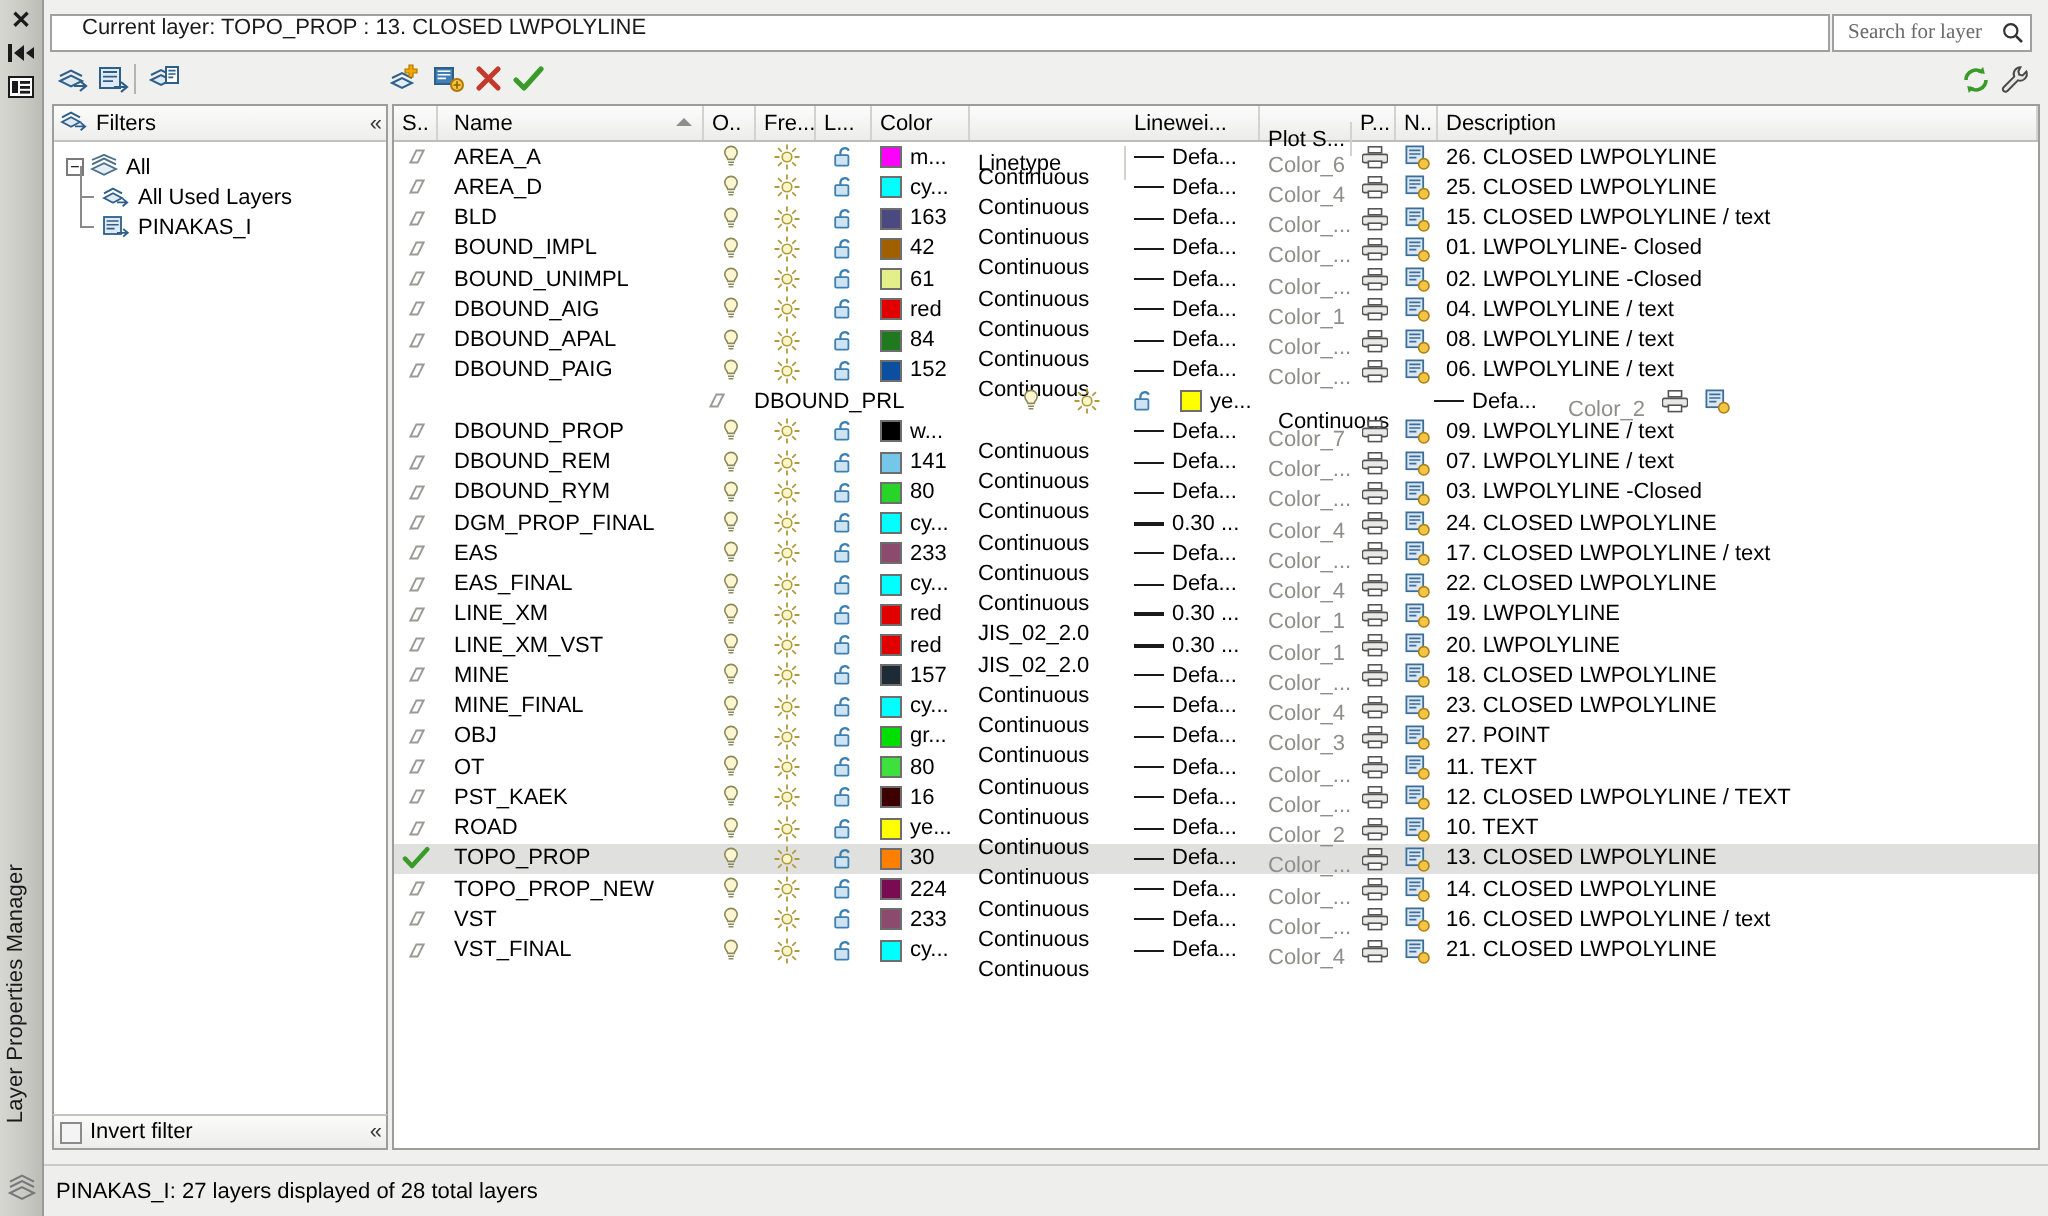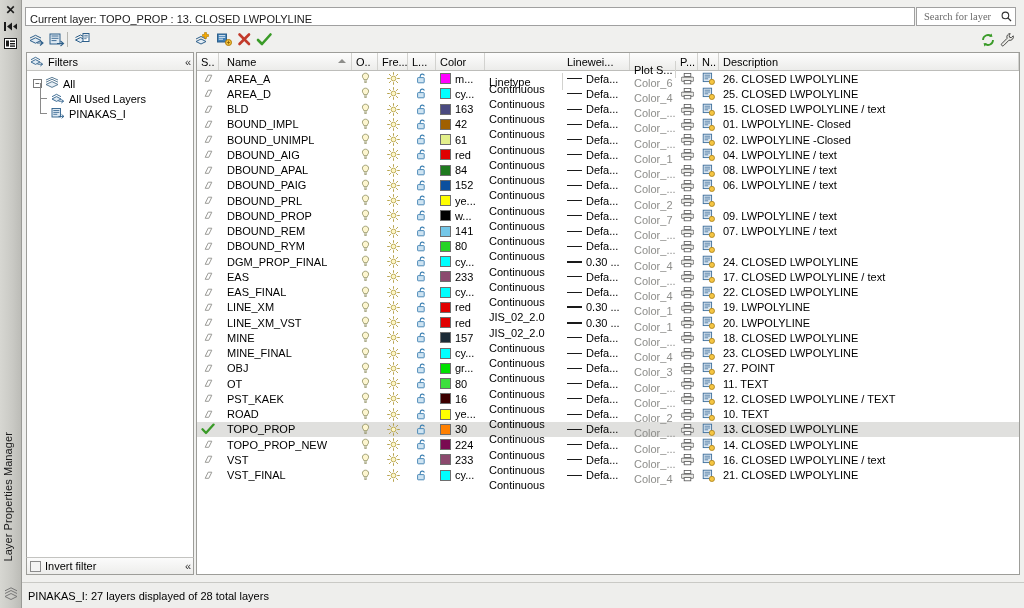--- a/index.html
+++ b/index.html
@@ -59,22 +59,22 @@
     width: 1002px; height: 608px;
     background: #f0f0ee;
   }
 
   
   .titlebar {
     position: absolute; left: 3px; top: 7px;
     width: 890px; height: 19px;
     background: #ffffff;
     border: 1px solid #a0a0a0;
-    display: flex; align-items: flex-end;
-    padding-left: 4px;
+    display: flex; align-items: flex-start;
+    padding-left: 15px;
     font-size: 11px;
     color: #1a1a1a;
   }
   .searchbox {
     position: absolute; right: 8px; top: 7px;
     width: 100px; height: 19px;
     background: #ffffff;
     border: 1px solid #a0a0a0;
     display: flex; align-items: center;
     padding: 0 3px 0 5px;
@@ -211,20 +211,21 @@
     border-right: 4px solid transparent;
     border-bottom: 4px solid #8d8d8a;
   }
 
   .rows { position: relative; }
   .lrow {
     display: flex;
     height: 15.25px;
     font-size: 11px;
     align-items: center;
+    justify-content: center;
   }
   .lrow.sel { background: #e0e0de; }
   .lrow .c {
     height: 100%;
     display: flex; align-items: center;
     padding: 0 4px;
     overflow: hidden;
     white-space: nowrap;
   }
   .c.center { justify-content: center; padding: 0; }
@@ -1309,20 +1310,23 @@
     <rect x="3.2" y="8.6" width="6.6" height="3.2" fill="#fff" stroke="#555" stroke-width="0.8"></rect>
   </svg>
             </div>
             <div class="c w-new center">
               <svg width="13" height="13" viewBox="0 0 13 13">
     <rect x="1.2" y="1.2" width="8.4" height="8.4" fill="#dbe7f2" stroke="#3c6e9a" stroke-width="0.9"></rect>
     <path d="M2.6 3.2h5.6M2.6 5h5.6M2.6 6.8h3.6" stroke="#3c6e9a" stroke-width="0.8"></path>
     <circle cx="9.9" cy="9.9" r="2.6" fill="#f5c542" stroke="#a8801c" stroke-width="0.8"></circle>
   </svg>
             </div>
+            <div class="c w-desc">
+              <span>03. LWPOLYLINE -Closed</span>
+            </div>
           </div>
           <div class="lrow">
             <div class="c w-status center">
               <svg width="13" height="11" viewBox="0 0 13 11">
     <path d="M3.2 8.3 L6.2 2.2 L9.8 2.2 L6.8 8.3 Z" fill="none" stroke="#9a9a96" stroke-width="1"></path>
   </svg>
             </div>
             <div class="c w-name">
               <span>DGM_PROP_FINAL</span>
             </div>

